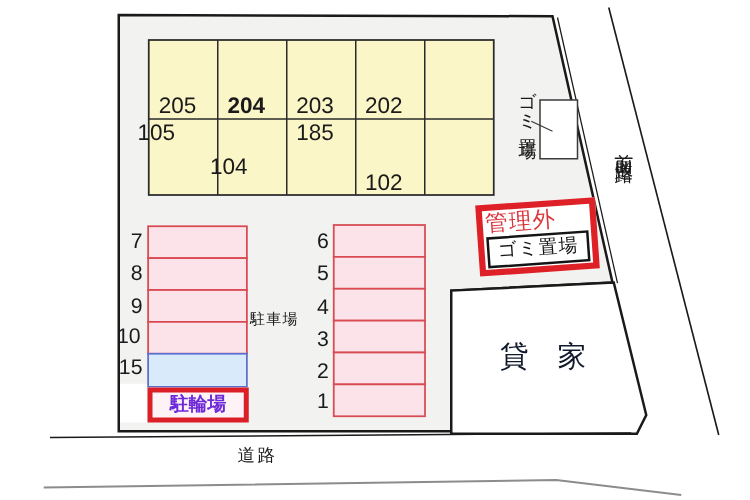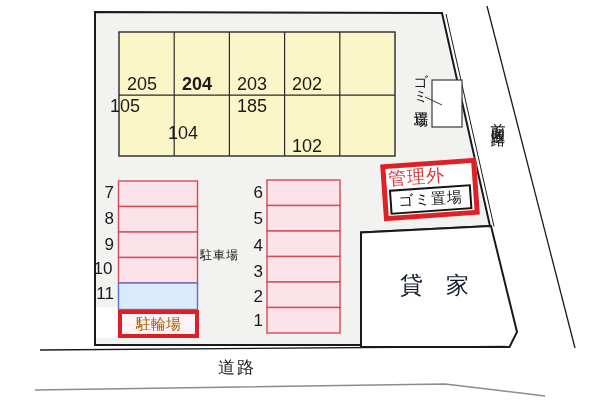--- a/index.html
+++ b/index.html
@@ -5,21 +5,21 @@
   html,body{margin:0;padding:0;background:#ffffff;}
   .canvas{position:relative;width:600px;height:400px;background:#ffffff;overflow:hidden;
           font-family:"Liberation Sans","DejaVu Sans",sans-serif;color:#1a1a1a;}
   .canvas svg{position:absolute;left:0;top:0;z-index:0;}
   .txt{position:absolute;z-index:2;white-space:pre;}
   .room{width:46px;height:20px;line-height:20px;text-align:center;font-size:18px;}
   .spotnum{width:22px;height:20px;line-height:20px;text-align:right;font-size:17px;}
   .vtext{writing-mode:vertical-rl;text-orientation:upright;letter-spacing:3px;font-size:15px;}
   .bikebox{position:absolute;z-index:2;left:118px;top:310px;width:73px;height:20px;
            border:4px solid #DA1F26;background:#FDF2F5;text-align:center;line-height:20px;
-           font-size:15px;color:#a16207;}
+           font-size:15px;color:#6d28d9;font-weight:bold;}
   .alertbox{position:absolute;z-index:2;left:382px;top:161px;width:82px;height:47px;
             border:5px solid #DE2126;background:#ffffff;transform:rotate(-4deg);
             transform-origin:50% 50%;padding:0 2px;}
   .alert-title{font-size:18px;line-height:21px;color:#D9383D;font-weight:500;letter-spacing:1px;}
   .alert-inner{border:2px solid #141414;background:#ffffff;height:21px;line-height:20px;
                text-align:center;font-size:15px;color:#141414;letter-spacing:1px;}
 </style>
 </head>
 <body>
 
@@ -70,21 +70,21 @@
 
   <div class="txt room" style="left:102px;top:96px;">105</div>
   <div class="txt room" style="left:160px;top:96px;margin-top:27px;">104</div>
   <div class="txt room" style="left:229px;top:96px;">185</div>
   <div class="txt room" style="left:284px;top:96px;margin-top:40px;">102</div>
 
   <div class="txt spotnum" style="left:92px;top:183px;">7</div>
   <div class="txt spotnum" style="left:92px;top:209px;">8</div>
   <div class="txt spotnum" style="left:92px;top:235px;">9</div>
   <div class="txt spotnum" style="left:92px;top:259px;text-align:center;">10</div>
-  <div class="txt spotnum" style="left:92px;top:284px;">11</div>
+  <div class="txt spotnum" style="left:92px;top:284px;">15</div>
 
   <div class="txt spotnum" style="left:241px;top:183px;">6</div>
   <div class="txt spotnum" style="left:241px;top:209px;">5</div>
   <div class="txt spotnum" style="left:241px;top:236px;">4</div>
   <div class="txt spotnum" style="left:241px;top:262px;">3</div>
   <div class="txt spotnum" style="left:241px;top:287px;">2</div>
   <div class="txt spotnum" style="left:241px;top:311px;">1</div>
 
   <div class="txt" style="left:200px;top:247px;font-size:12px;letter-spacing:1px;text-align:center;">駐車場</div>
 
@@ -96,15 +96,15 @@
     <div class="alert-title">管理外</div>
     <div class="alert-inner">ゴミ置場</div>
   </div>
 
   <div class="txt vtext" style="left:411px;top:63px;font-size:14.5px;letter-spacing:2px;">ゴミ置場</div>
 
   <div class="txt vtext" style="left:488px;top:111px;">前面道路</div>
 
   <div class="txt" style="left:400px;top:270px;font-size:23px;color:#10182B;">貸　家</div>
 
-  <div class="txt" style="left:190px;top:356px;font-size:17px;letter-spacing:2px;margin-left:28px;">道路</div>
+  <div class="txt" style="left:190px;top:356px;font-size:14px;letter-spacing:2px;">道路</div>
 
 </div>
 
 </body></html>

